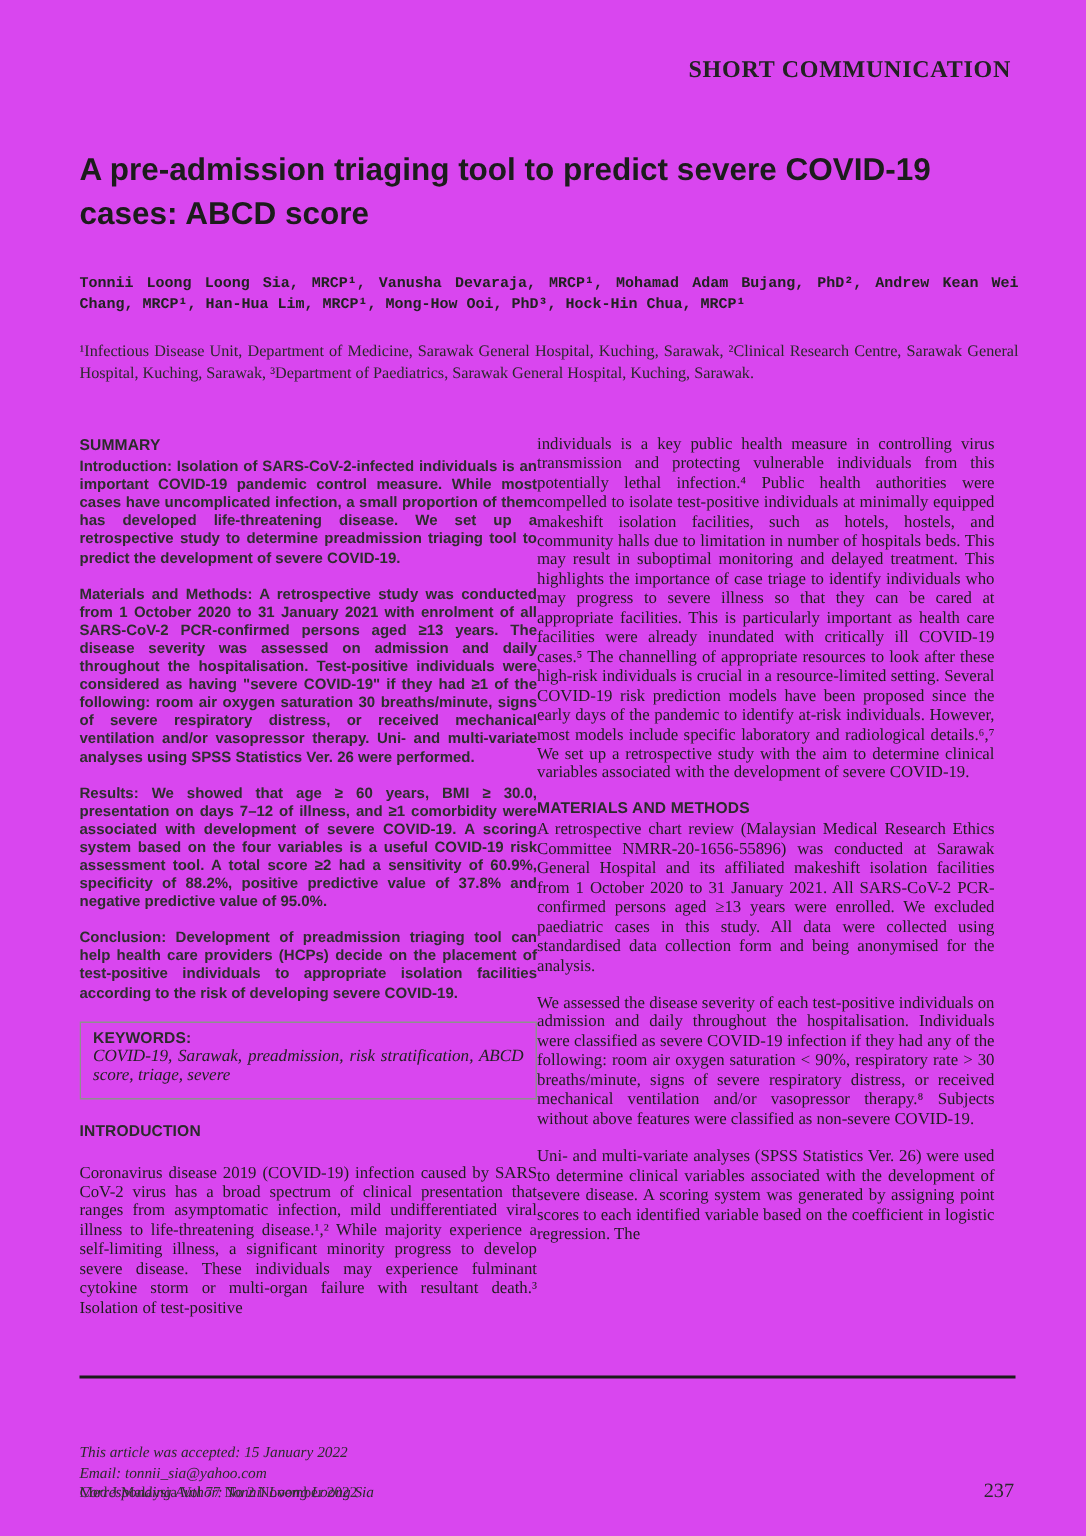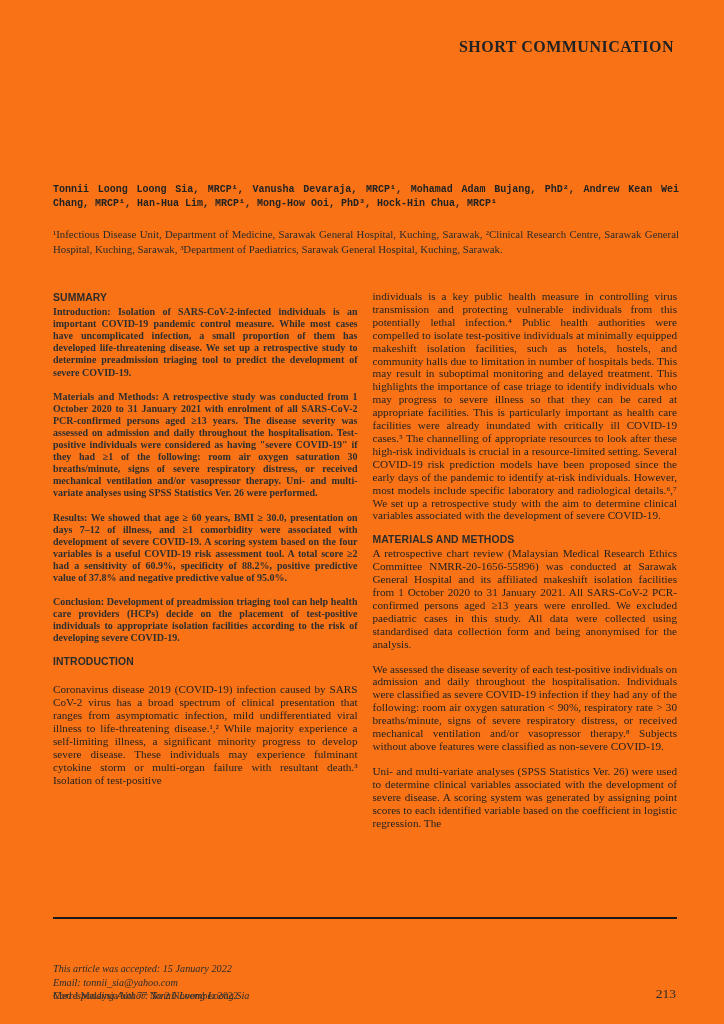--- a/index.html
+++ b/index.html
@@ -2,21 +2,21 @@
 <html><head>
 <meta charset="utf-8">
 <style>
   * { margin: 0; padding: 0; box-sizing: border-box; }
   html, body { background: #e8e8e8; }
   .page {
     position: relative;
     width: 724px;
     height: 1024px;
     margin: 0 auto;
-    background: #f97316;
+    background: #d946ef;
     overflow: hidden;
     color: #1d1d1d;
   }
   .category {
     position: absolute;
     top: 38px;
     right: 50px;
     font-family: "Liberation Serif", serif;
     font-weight: bold;
     font-size: 16px;
@@ -57,40 +57,39 @@
     color: #2a2a2a;
     text-align: justify;
   }
   .columns {
     position: absolute;
     top: 290px;
     left: 53px;
     width: 624px;
     height: 624px;
     display: flex;
-    gap: 15px;
     overflow: hidden;
   }
   .col { width: 305px; }
   .h-sans {
     font-family: "Liberation Sans", sans-serif;
     font-weight: bold;
     font-size: 10.4px;
     color: #2b2b2b;
     letter-spacing: 0.1px;
   }
   .sans-body {
     font-family: "Liberation Sans", sans-serif;
     font-weight: bold;
     font-size: 10px;
     line-height: 12.1px;
     text-align: justify;
     color: #2e2e2e;
   }
-  .sans-body p { margin-bottom: 12px; font-family: Liberation Serif, serif; }
+  .sans-body p { margin-bottom: 12px; }
   .serif-body {
     font-family: "Liberation Serif", serif;
     font-size: 11.2px;
     line-height: 12.9px;
     text-align: justify;
     color: #1f1f1f;
   }
   .serif-body p { margin-bottom: 12px; }
   .kw-box {
     border: 1px solid #8f8f8f;
@@ -143,36 +142,41 @@
     color: #2a2a2a;
   }
 </style>
 </head>
 <body>
 
 <div class="page">
 
   <div class="category">SHORT COMMUNICATION</div>
 
+  <h1 class="title">A pre-admission triaging tool to predict severe COVID-19 cases: ABCD score</h1>
 
   <div class="authors">Tonnii Loong Loong Sia, MRCP¹, Vanusha Devaraja, MRCP¹, Mohamad Adam Bujang, PhD², Andrew Kean Wei Chang, MRCP¹, Han-Hua Lim, MRCP¹, Mong-How Ooi, PhD³, Hock-Hin Chua, MRCP¹</div>
 
   <div class="affiliations">¹Infectious Disease Unit, Department of Medicine, Sarawak General Hospital, Kuching, Sarawak, ²Clinical Research Centre, Sarawak General Hospital, Kuching, Sarawak, ³Department of Paediatrics, Sarawak General Hospital, Kuching, Sarawak.</div>
 
   <div class="columns">
 
     <div class="col">
       <div class="sans-body">
         <div class="h-sans section-heading">SUMMARY</div>
         <p>Introduction: Isolation of SARS-CoV-2-infected individuals is an important COVID-19 pandemic control measure. While most cases have uncomplicated infection, a small proportion of them has developed life-threatening disease. We set up a retrospective study to determine preadmission triaging tool to predict the development of severe COVID-19.</p>
         <p>Materials and Methods: A retrospective study was conducted from 1 October 2020 to 31 January 2021 with enrolment of all SARS-CoV-2 PCR-confirmed persons aged ≥13 years. The disease severity was assessed on admission and daily throughout the hospitalisation. Test-positive individuals were considered as having "severe COVID-19" if they had ≥1 of the following: room air oxygen saturation 30 breaths/minute, signs of severe respiratory distress, or received mechanical ventilation and/or vasopressor therapy. Uni- and multi-variate analyses using SPSS Statistics Ver. 26 were performed.</p>
         <p>Results: We showed that age ≥ 60 years, BMI ≥ 30.0, presentation on days 7–12 of illness, and ≥1 comorbidity were associated with development of severe COVID-19. A scoring system based on the four variables is a useful COVID-19 risk assessment tool. A total score ≥2 had a sensitivity of 60.9%, specificity of 88.2%, positive predictive value of 37.8% and negative predictive value of 95.0%.</p>
         <p>Conclusion: Development of preadmission triaging tool can help health care providers (HCPs) decide on the placement of test-positive individuals to appropriate isolation facilities according to the risk of developing severe COVID-19.</p>
       </div>
 
+      <div class="kw-box">
+        <div class="h-sans">KEYWORDS:</div>
+        <div class="kw-text">COVID-19, Sarawak, preadmission, risk stratification, ABCD score, triage, severe</div>
+      </div>
 
       <div>
         <div class="h-sans intro-heading">INTRODUCTION</div>
         <div class="serif-body">
           <p>Coronavirus disease 2019 (COVID-19) infection caused by SARS CoV-2 virus has a broad spectrum of clinical presentation that ranges from asymptomatic infection, mild undifferentiated viral illness to life-threatening disease.¹,² While majority experience a self-limiting illness, a significant minority progress to develop severe disease. These individuals may experience fulminant cytokine storm or multi-organ failure with resultant death.³ Isolation of test-positive</p>
         </div>
       </div>
     </div>
 
     <div class="col">
@@ -193,15 +197,15 @@
 
   <div class="rule"></div>
 
   <div class="footnote">
     <div>This article was accepted: 15 January 2022</div>
     <div>Email: tonnii_sia@yahoo.com</div>
     <div>Corresponding Author: Tonnii Loong Loong Sia</div>
   </div>
 
   <div class="footer-journal">Med J Malaysia Vol 77 No 2 November 2022</div>
-  <div class="footer-page">213</div>
+  <div class="footer-page">237</div>
 
 </div>
 
 </body></html>

